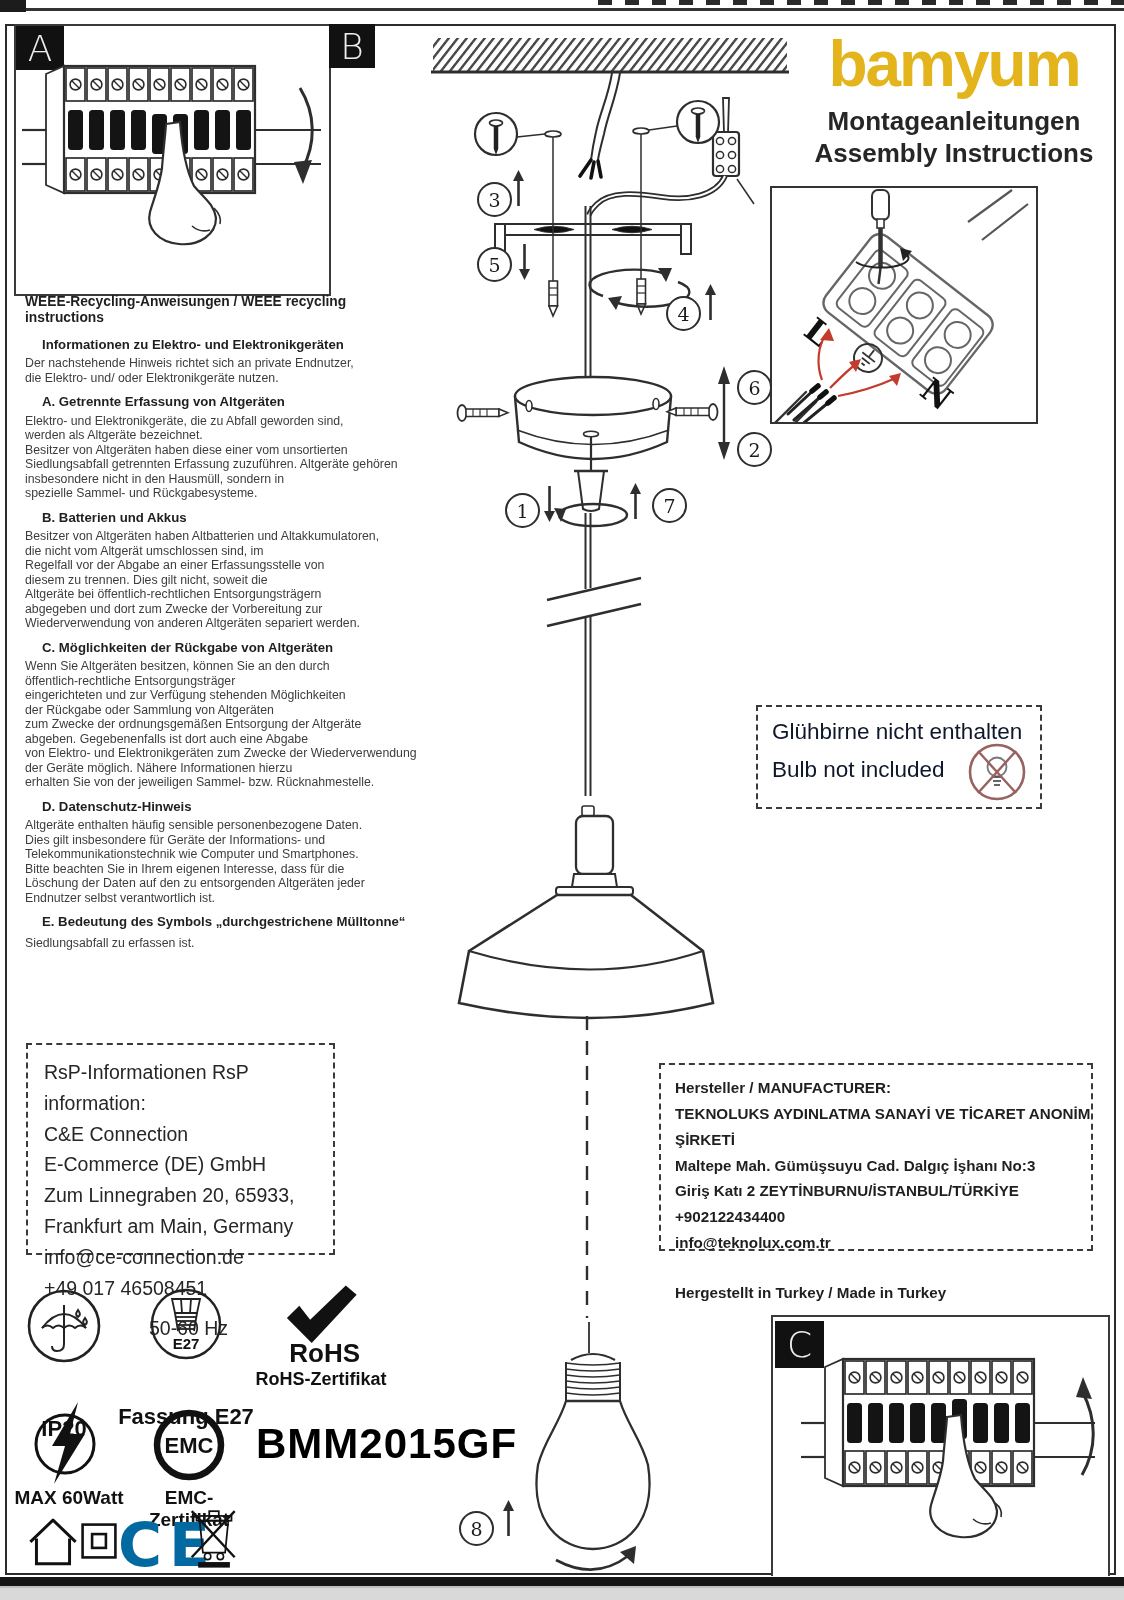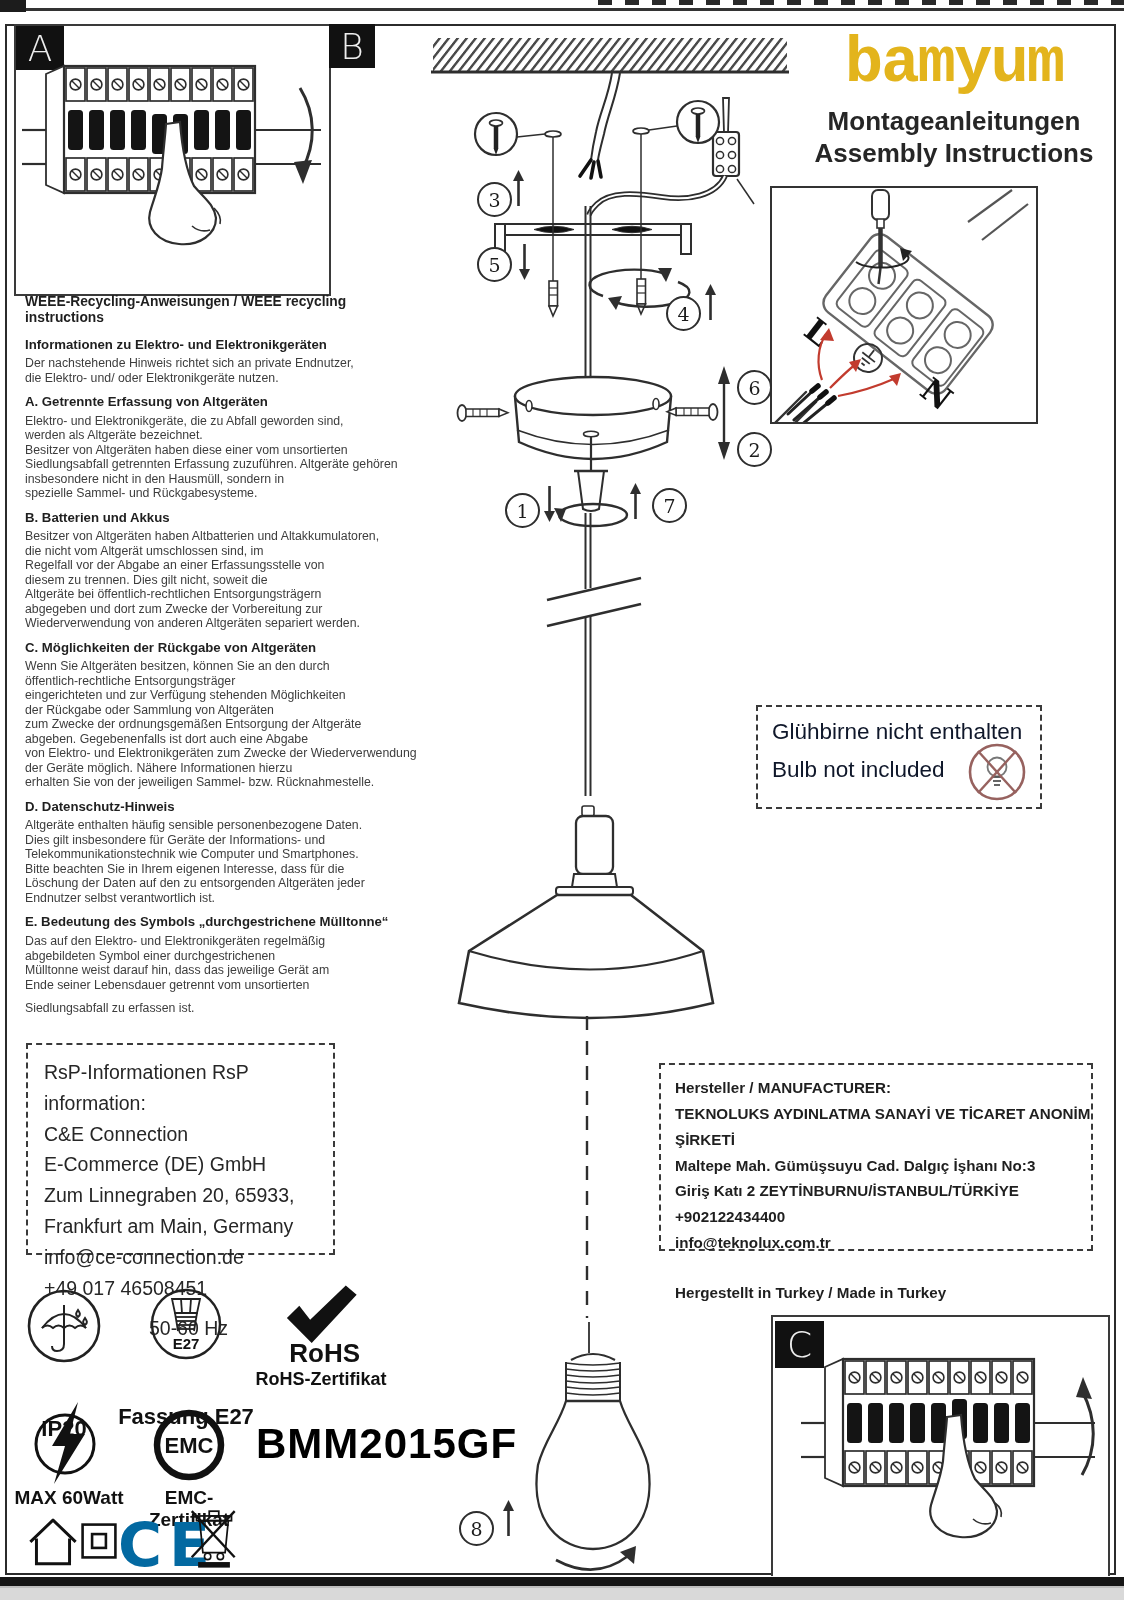--- a/index.html
+++ b/index.html
@@ -8,26 +8,26 @@
   .abs{position:absolute;}
   .frame{border:2.5px solid #2b2b2b;}
   .panelbox{border:2px solid #3a3a3a;background:#fff;}
   .plabel{background:#111;color:#eee;display:flex;align-items:center;justify-content:center;
           font-family:"DejaVu Sans",sans-serif;font-weight:300;font-size:36px;}
   .step{width:31px;height:31px;border:2.2px solid #2e2e2e;border-radius:50%;background:#fff;
         display:flex;align-items:center;justify-content:center;
         font-family:"DejaVu Serif",serif;font-size:19px;color:#1c1c1c;z-index:5;}
   .arr{position:absolute;z-index:5;}
   
-  .brand{font-weight:bold;font-size:64px;letter-spacing:-2px;text-align:center;line-height:1;font-family:Liberation Mono, monospace;}
+  .brand{font-weight:bold;font-size:64px;letter-spacing:-2px;text-align:center;line-height:1;}
   .subde,.suben{font-weight:bold;font-size:26px;color:#262626;text-align:center;line-height:1.22;}
   
   .weee{width:402px;font-size:12.3px;line-height:1.18;color:#3d3d3d;}
   .weee .ttl{font-weight:bold;font-size:13.8px;color:#1f1f1f;margin-bottom:10px;}
-  .weee h4{font-weight:bold;font-size:13.2px;color:#1f1f1f;margin:0 0 4px 0;}
+  .weee h4{font-weight:bold;font-size:13.2px;color:#1f1f1f;margin:0 0 4px 17px;}
   .weee p{margin:0 0 9px 0;white-space:pre-line;}
   .weee .closing{margin-top:6px;}
   
   .dashed{border:2.5px dashed #3a3a3a;background:#fff;}
   .notice-line{font-size:22.5px;color:#0f172a;}
   .rsp{font-size:19.5px;color:#262626;line-height:1.58;}
   .mfr{font-size:15.2px;font-weight:bold;color:#1f1f1f;line-height:1.7;}
   
   .certlbl{font-weight:bold;color:#111;}
   .model{font-size:42px;font-weight:bold;color:#000;letter-spacing:1px;}
@@ -416,24 +416,20 @@
 der Geräte möglich. Nähere Informationen hierzu
 erhalten Sie von der jeweiligen Sammel- bzw. Rücknahmestelle.</p>
     <h4>D. Datenschutz-Hinweis</h4>
     <p>Altgeräte enthalten häufig sensible personenbezogene Daten.
 Dies gilt insbesondere für Geräte der Informations- und
 Telekommunikationstechnik wie Computer und Smartphones.
  Bitte beachten Sie in Ihrem eigenen Interesse, dass für die
 Löschung der Daten auf den zu entsorgenden Altgeräten jeder
 Endnutzer selbst verantwortlich ist.</p>
     <h4>E. Bedeutung des Symbols „durchgestrichene Mülltonne“</h4>
-    <p>Das auf den Elektro- und Elektronikgeräten regelmäßig
- abgebildeten Symbol einer durchgestrichenen
-Mülltonne weist darauf hin, dass das jeweilige Gerät am
-Ende seiner Lebensdauer getrennt vom unsortierten</p>
     <p class="closing">Siedlungsabfall zu erfassen ist.</p>
   </div>
 
   <div class="abs dashed" style="left:756px;top:705px;width:282px;height:100px;">
     <div class="abs notice-line" style="left:14px;top:12px;">Glühbirne nicht enthalten</div>
     <div class="abs notice-line" style="left:14px;top:50px;">Bulb not included</div>
     <svg class="abs" style="left:208px;top:34px;" width="62" height="62" viewBox="0 0 62 62">
       <circle cx="31" cy="31" r="27" fill="none" stroke="#97625F" stroke-width="2.6"></circle>
       <circle cx="31" cy="26" r="9.5" fill="none" stroke="#777" stroke-width="1.8"></circle>
       <line x1="26" y1="36" x2="36" y2="36" stroke="#555" stroke-width="1.8"></line>

